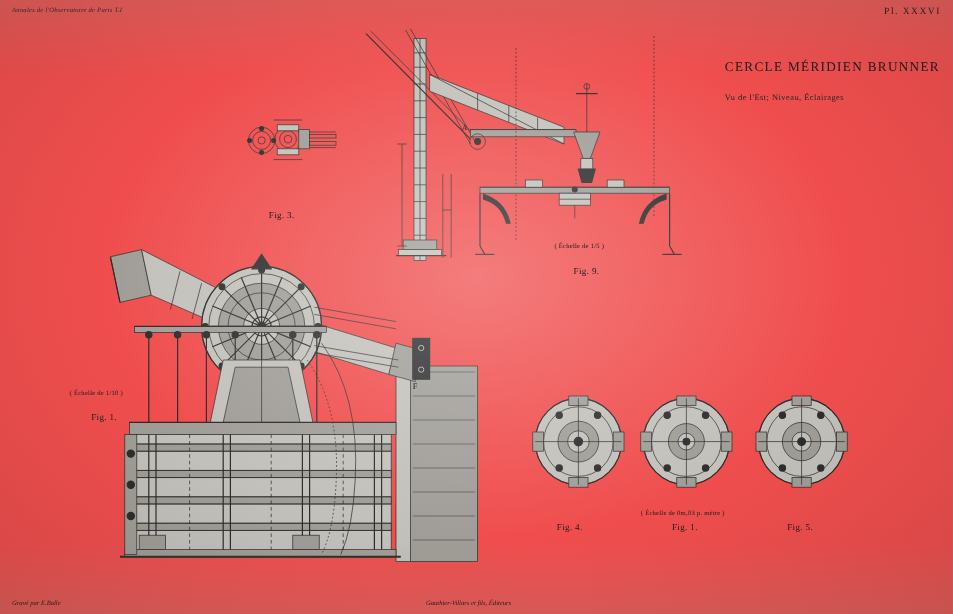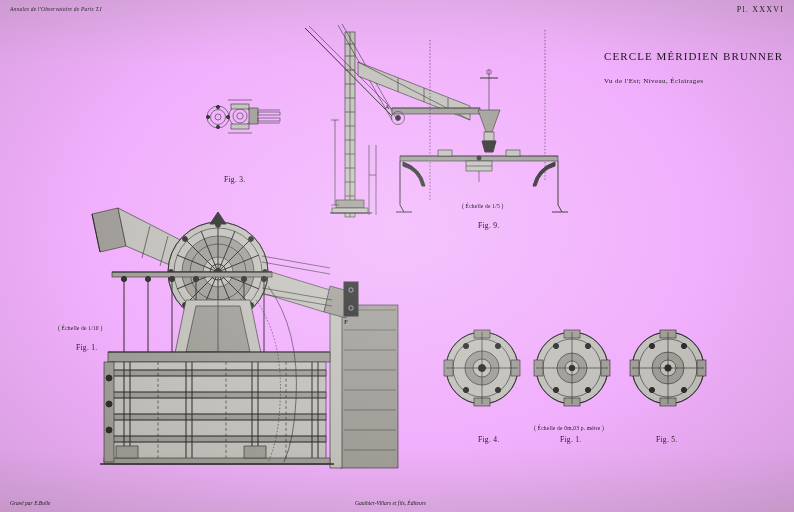--- a/index.html
+++ b/index.html
@@ -4,21 +4,21 @@
 <style>
   html, body {
     margin: 0;
     padding: 0;
     background: #7d7d7d;
   }
   #page {
     position: relative;
     width: 794px;
     height: 512px;
-    background: #f0abfc;
+    background: #ef4444;
     overflow: hidden;
     font-family: "Liberation Serif", serif;
     color: #1b1b1b;
   }
   
   #paper-texture {
     position: absolute;
     inset: 0;
     background:
       radial-gradient(ellipse at 50% 45%, rgba(255,255,255,0.30) 0%, rgba(255,255,255,0.05) 55%, rgba(90,85,75,0.18) 100%),
@@ -400,21 +400,21 @@
   <div class="txt" id="subtitle">Vu de l'Est; Niveau, Éclairages</div>
 
   <div class="txt figlabel" style="left:224px; top:142px;">Fig. 3.</div>
 
   <div class="txt figlabel" style="left:478px; top:188px;">Fig. 9.</div>
   <div class="txt figscale" style="left:462px; top:203px;">( Échelle de 1/5 )</div>
 
   <div class="txt figlabel" style="left:76px; top:310px;text-align:right;">Fig. 1.</div>
   <div class="txt figscale" style="left:58px; top:325px;">( Échelle de 1/10 )</div>
 
-  <div class="txt figlabel" style="left:478px; top:402px;">Fig. 4.</div>
+  <div class="txt figlabel" style="left:464px; top:402px;">Fig. 4.</div>
   <div class="txt figlabel" style="left:560px; top:402px;">Fig. 1.</div>
   <div class="txt figlabel" style="left:656px; top:402px;">Fig. 5.</div>
 
   <div class="txt figscale" style="left:534px; top:425px;">( Échelle de 0m,03 p. mètre )</div>
 
   <div class="txt" style="left:344px; top:318px; font-size:7px;">F</div>
   <div class="txt" style="left:385px; top:104px; font-size:6px;">A</div>
 
   <div class="txt" id="cred-left">Gravé par E.Bolle</div>
   <div class="txt" id="cred-right">Gauthier-Villars et fils, Éditeurs</div>

